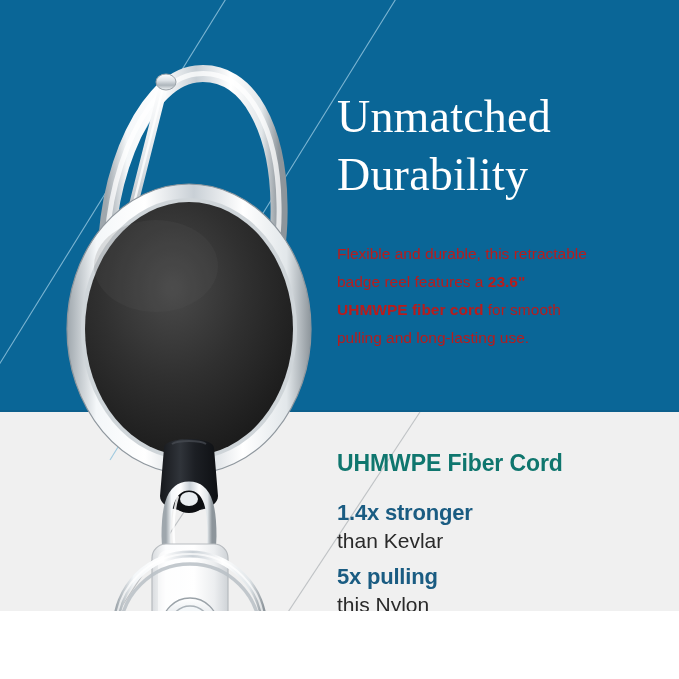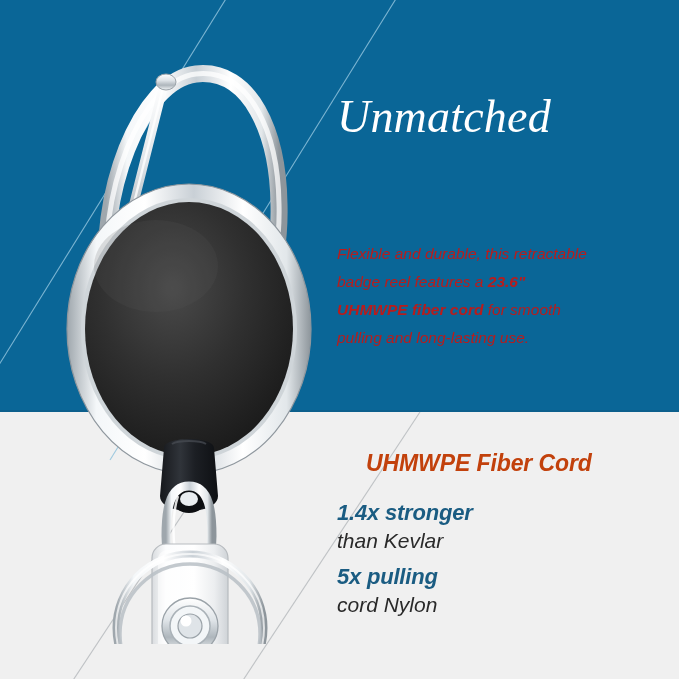--- a/index.html
+++ b/index.html
@@ -3,25 +3,24 @@
 <meta charset="utf-8">
 <style>
   html, body {
     margin: 0;
     padding: 0;
     background: #ffffff;
   }
   #stage {
     position: relative;
     width: 679px;
-    height: 679px;
+    height: 611px;
     overflow: hidden;
     font-family: "Liberation Sans", sans-serif;
     background: #f0f0f0;
-    font-style: italic;
   }
 
   
   .panel-blue {
     position: absolute;
     left: 0; top: 0;
     width: 679px;
     height: 412px;
     background: #0a6697;
   }
@@ -74,25 +73,24 @@
     line-height: 28px;
     font-weight: 400;
   }
   .body-copy b { font-weight: 700; }
 
   
   .spec-title {
     position: absolute;
     left: 337px;
     top: 450px;
-    color: #c2410c;
+    color: #0f766e;
     font-size: 23px;
     font-weight: 700;
     letter-spacing: -0.1px;
-    margin-left: 29px;
   }
   .spec-group { position: absolute; left: 337px; }
   .spec-group.g1 { top: 499px; }
   .spec-group.g2 { top: 563px; }
   .spec-strong {
     color: #1a5c82;
     font-size: 22px;
     font-weight: 700;
     line-height: 28px;
     letter-spacing: -0.2px;
@@ -220,31 +218,32 @@
     <g>
       <circle cx="144" cy="582" r="28" fill="url(#chromeV)" stroke="#9aa2a8" stroke-width="1.3"></circle>
       <circle cx="144" cy="582" r="20" fill="#f3f6f8" stroke="#aab2b8" stroke-width="1.5"></circle>
       <circle cx="144" cy="582" r="12" fill="#dfe4e8" stroke="#9aa2a8" stroke-width="1.2"></circle>
       <circle cx="140" cy="577" r="5.5" fill="#ffffff"></circle>
     </g>
   </svg>
 
   <div class="headline">
     <span class="hl-line">Unmatched</span>
+    <span class="hl-line">Durability</span>
   </div>
 
   <p class="body-copy">
     <span>Flexible and durable,  this retractable badge reel features a </span><b>23.6" UHMWPE fiber cord</b><span> for smooth pulling and long-lasting use.</span>
   </p>
 
   <div class="spec-title">UHMWPE Fiber Cord</div>
 
   <div class="spec-group g1">
     <div class="spec-strong">1.4x stronger</div>
     <div class="spec-sub">than Kevlar</div>
   </div>
 
   <div class="spec-group g2">
     <div class="spec-strong">5x pulling</div>
-    <div class="spec-sub">cord Nylon</div>
+    <div class="spec-sub">this Nylon</div>
   </div>
 
 </div>
 
 </body></html>

